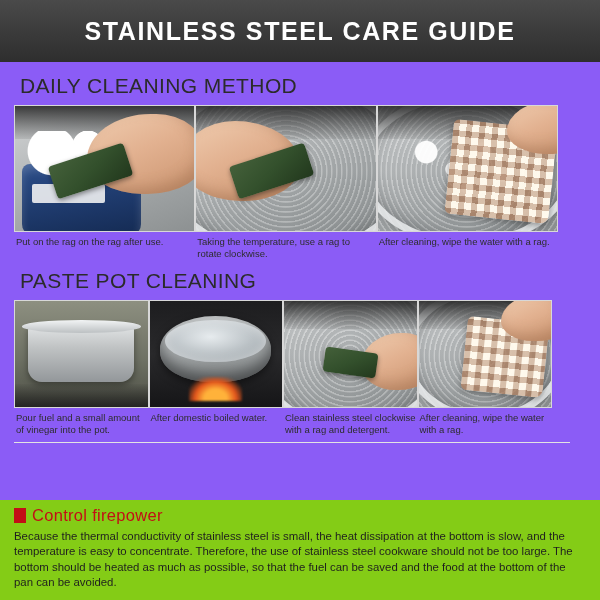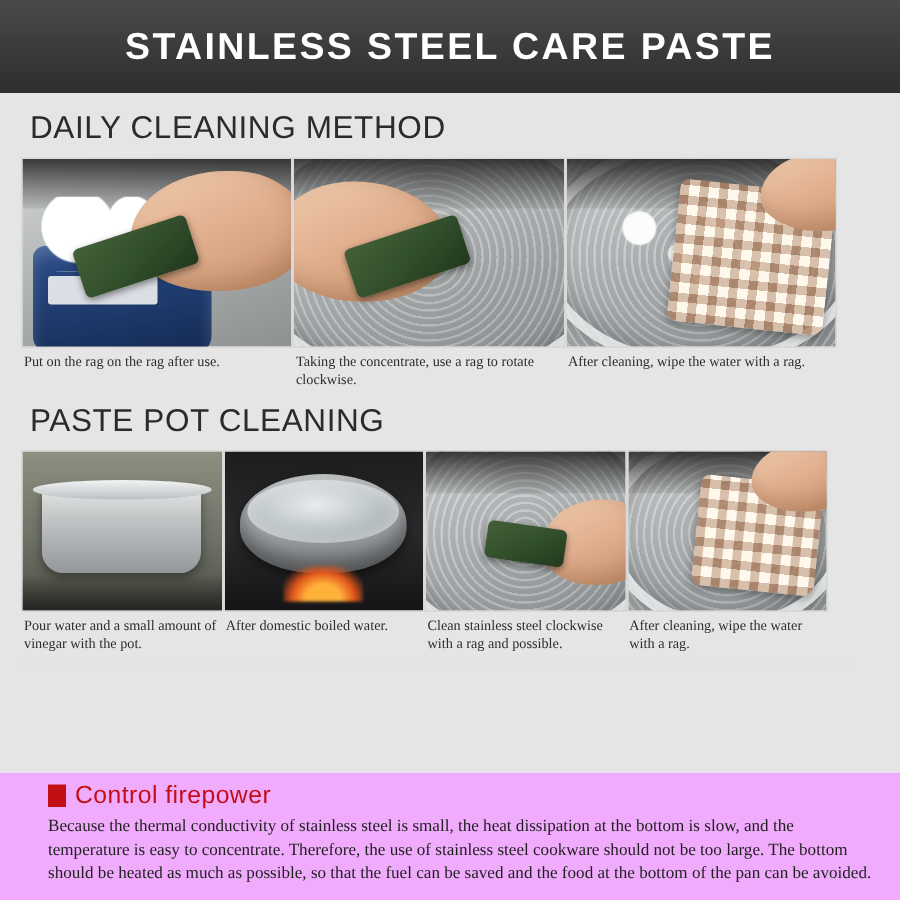--- a/index.html
+++ b/index.html
@@ -39,40 +39,39 @@
     font-weight: bold;
     text-align: center;
     white-space: nowrap;
   }
 
   
   .body {
     flex: 1 1 auto;
     padding: 8px 30px 0 14px;
     box-sizing: border-box;
-    background: #e5e5e5;
+    background: #8b5cf6;
     position: relative;
   }
 
   .section-title {
     font-size: 21px;
     color: #2b2b2b;
     letter-spacing: 0.4px;
     margin: 4px 0 7px 6px;
     font-weight: normal;
   }
   .section-title.second {
     margin-top: 9px;
   }
 
   
   .row {
     display: flex;
     gap: 0;
-    font-family: Liberation Serif, serif;
   }
   .cell {
     display: flex;
     flex-direction: column;
   }
   .row-1 .cell { width: calc((100% - 12px) / 3); }
   .row-2 .cell { width: calc((100% - 18px) / 4); }
 
   .photo {
     position: relative;
@@ -278,23 +277,23 @@
   }
   .counter {
     position: absolute;
     inset: 0;
     background: linear-gradient(180deg, #8d8f80 0%, #6e7164 55%, #4e5046 100%);
   }
 
   
   .footer {
     flex: 0 0 auto;
-    padding: 4px 14px 10px 32px;
+    padding: 4px 14px 10px 14px;
     box-sizing: border-box;
-    background: #f0abfc;
+    background: #84cc16;
   }
   .fire-head {
     display: flex;
     align-items: center;
     gap: 6px;
     margin: 2px 0 4px 0;
   }
   .red-block {
     width: 12px;
     height: 15px;
@@ -304,35 +303,34 @@
   .fire-title {
     font-size: 16.5px;
     color: #c20f16;
     letter-spacing: 0.3px;
   }
   .fire-body {
     font-size: 11.4px;
     line-height: 15.2px;
     color: #1f1f1f;
     text-align: left;
-    font-family: Liberation Serif, serif;
   }
   .hr-soft {
     height: 1px;
     background: #e3e3e3;
     margin: 6px 0 0 0;
   }
 </style>
 </head>
 <body>
 
 <div class="page">
 
   <div class="header">
-    <div class="header-title">STAINLESS STEEL CARE PASTE</div>
+    <div class="header-title">STAINLESS STEEL CARE GUIDE</div>
   </div>
 
   <div class="body">
 
     <div class="section-title">DAILY CLEANING METHOD</div>
 
     <div class="row row-1">
 
       <div class="cell">
         <div class="photo">
@@ -348,21 +346,21 @@
 
       <div class="cell">
         <div class="photo">
           <div class="pan-bg"></div>
           <div class="swirl"></div>
           <div class="rim"></div>
           <div class="dark-top"></div>
           <div class="hand left"></div>
           <div class="sponge"></div>
         </div>
-        <div class="caption">Taking the concentrate, use a rag to rotate clockwise.</div>
+        <div class="caption">Taking the temperature, use a rag to rotate clockwise.</div>
       </div>
 
       <div class="cell">
         <div class="photo">
           <div class="pan-bg"></div>
           <div class="swirl"></div>
           <div class="rim tight"></div>
           <div class="bubbles"></div>
           <div class="dark-top"></div>
           <div class="towel"></div>
@@ -376,21 +374,21 @@
     <div class="section-title second">PASTE POT CLEANING</div>
 
     <div class="row row-2">
 
       <div class="cell">
         <div class="photo">
           <div class="counter"></div>
           <div class="pot-side"></div>
           <div class="dark-bottom"></div>
         </div>
-        <div class="caption">Pour water and a small amount of vinegar with the pot.</div>
+        <div class="caption">Pour fuel and a small amount of vinegar into the pot.</div>
       </div>
 
       <div class="cell">
         <div class="photo">
           <div class="stove"></div>
           <div class="wok"></div>
           <div class="water" style="top:18%;height:40%"></div>
           <div class="flame"></div>
         </div>
         <div class="caption">After domestic boiled water.</div>
@@ -398,21 +396,21 @@
 
       <div class="cell">
         <div class="photo">
           <div class="pan-bg"></div>
           <div class="swirl"></div>
           <div class="rim"></div>
           <div class="dark-top"></div>
           <div class="hand" style="right:-14%;top:30%;width:56%;height:54%"></div>
           <div class="sponge" style="left:30%;top:46%;width:40%;height:24%;transform:rotate(8deg)"></div>
         </div>
-        <div class="caption">Clean stainless steel clockwise with a rag and possible.</div>
+        <div class="caption">Clean stainless steel clockwise with a rag and detergent.</div>
       </div>
 
       <div class="cell">
         <div class="photo">
           <div class="pan-bg"></div>
           <div class="swirl"></div>
           <div class="rim tight"></div>
           <div class="dark-top"></div>
           <div class="towel" style="right:4%;top:18%;width:62%;height:70%"></div>
           <div class="hand" style="right:-14%;top:-6%;width:52%;height:44%"></div>

